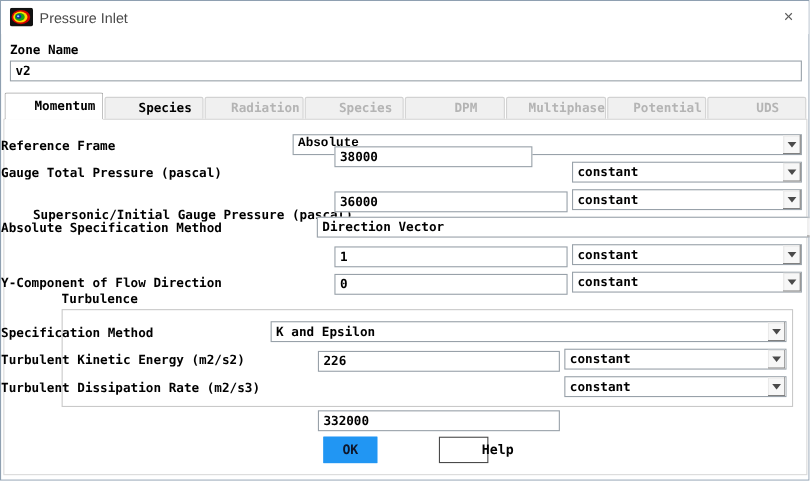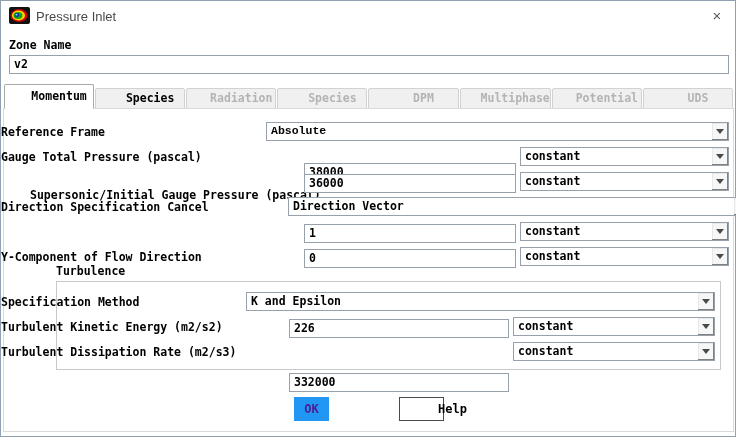--- a/index.html
+++ b/index.html
@@ -59,21 +59,21 @@
 
   
   .group-title { position:absolute; left:55px; top:263px; }
   .group-box { position:absolute; left:55px; top:280px; width:665px; height:89px;
     border:1px solid #c9c9c9; }
 
   
   .btn { position:absolute; top:396px; height:24px; font-size:12px;
     font-family:"DejaVu Sans Mono", monospace; font-weight:bold;
     text-align:center; line-height:22px; background:#fff; border:1px solid #4a4a4a; }
-  .btn-ok { left:293px; width:35px; background:#2196f3; border:1px solid #2196f3; color:#4c1d95; }
+  .btn-ok { left:293px; width:49px; background:#2196f3; border:1px solid #2196f3; color:#0f172a; }
   .btn-cancel { left:331px; width:60px; }
   .btn-help { left:398px; width:45px;padding-left:38px; }
 </style>
 </head>
 <body>
 
 <div class="window">
 
   <div class="titlebar">
     <svg class="app-icon" viewBox="0 0 21 17">
@@ -108,42 +108,42 @@
 
   <div class="txt row-label" style="left:0;width:262px;top:124px;">Reference Frame</div>
   <div class="combo" style="left:265px;width:463px;top:121px;font-family:Liberation Mono, monospace;">
     <span>Absolute</span>
     <span class="arrow-btn">
         <span class="tri"></span>
       </span>
   </div>
 
   <div class="txt row-label" style="left:0;width:298px;top:149px;">Gauge Total Pressure (pascal)</div>
-  <div class="in-box" style="left:303px;width:212px;top:160px;">
+  <div class="in-box" style="left:303px;width:180px;top:130px;">
     <input class="field" value="38000" style="">
   </div>
   <div class="combo" style="left:519px;width:209px;top:146px;">
     <span>constant</span>
     <span class="arrow-btn">
         <span class="tri"></span>
       </span>
   </div>
 
   <div class="txt row-label" style="left:0;width:298px;top:187px;padding-left:29px;">Supersonic/Initial Gauge Pressure (pascal)</div>
   <div class="in-box" style="left:303px;width:212px;top:171px;">
     <input class="field" value="36000" style="">
   </div>
   <div class="combo" style="left:519px;width:209px;top:171px;">
     <span>constant</span>
     <span class="arrow-btn">
         <span class="tri"></span>
       </span>
   </div>
 
-  <div class="txt row-label" style="left:0;width:262px;top:199px;">Direction Specification Cancel</div>
+  <div class="txt row-label" style="left:0;width:262px;top:199px;">Absolute Specification Method</div>
   <div class="combo" style="left:265px;width:463px;top:196px;margin-left:22px;">
     <span>Direction Vector</span>
     <span class="arrow-btn">
         <span class="tri"></span>
       </span>
   </div>
 
   <div class="in-box" style="left:303px;width:212px;top:221px;">
     <input class="field" value="1" style="">
   </div>

